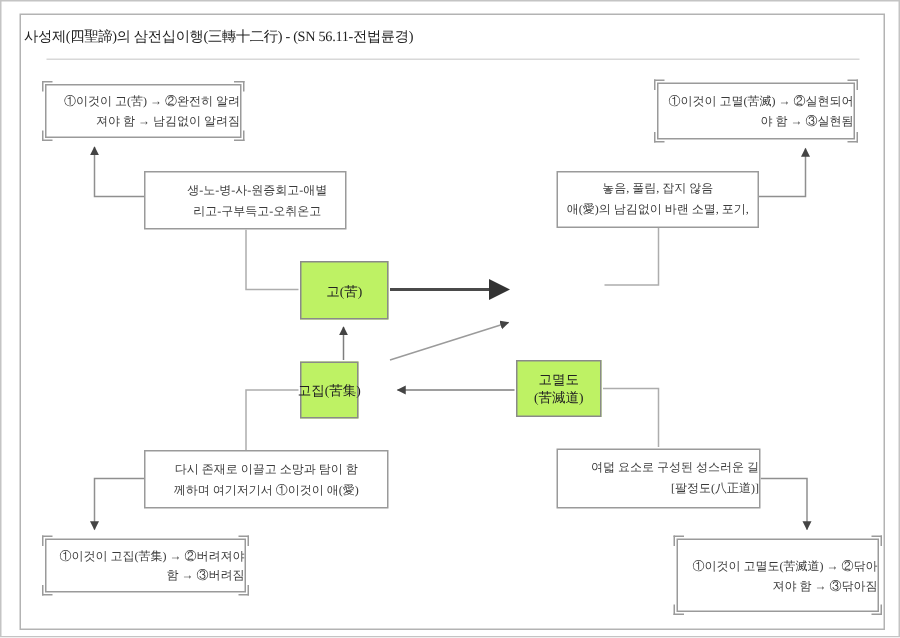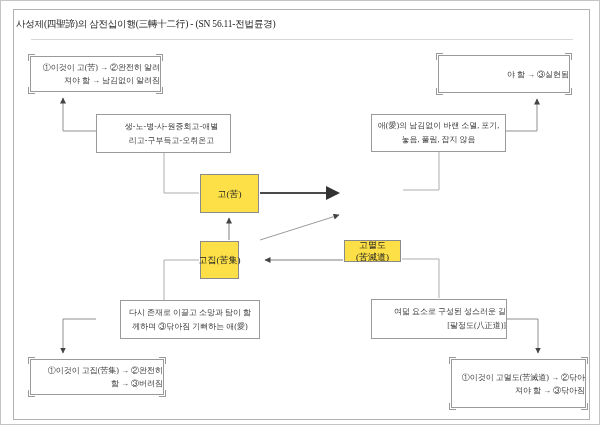--- a/index.html
+++ b/index.html
@@ -16,42 +16,42 @@
     position:absolute;left:0;top:17px;width:600px;
     font-size:9.5px;color:#222;letter-spacing:-0.2px;margin-left:15px;
   }
   #title-rule{
     position:absolute;left:30px;top:38px;width:542px;height:0;
     border-top:1px solid #d8d8d8;
   }
   .box{position:absolute;box-sizing:border-box;display:flex;flex-direction:column;
        align-items:center;justify-content:center;text-align:center;}
   .detail{background:#fff;border:1px solid #9a9a9a;font-size:8px;line-height:14px;color:#3a3a3a;}
-  .truth{background:#fde047;border:1px solid #8a8a8a;font-size:9px;line-height:12px;color:#222;}
+  .truth{background:#bef264;border:1px solid #8a8a8a;font-size:9px;line-height:12px;color:#222;}
   .plq{background:#fff;border:1px solid #9a9a9a;font-size:8px;line-height:13px;color:#3a3a3a;align-items:flex-end;}
   .plq .c{position:absolute;width:6px;height:6px;}
   .plq .cnw{left:-3px;top:-3px;border-left:1px solid #9a9a9a;border-top:1px solid #9a9a9a;}
   .plq .cne{right:-3px;top:-3px;border-right:1px solid #9a9a9a;border-top:1px solid #9a9a9a;}
   .plq .csw{left:-3px;bottom:-3px;border-left:1px solid #9a9a9a;border-bottom:1px solid #9a9a9a;}
   .plq .cse{right:-3px;bottom:-3px;border-right:1px solid #9a9a9a;border-bottom:1px solid #9a9a9a;}
   .ln{display:block;white-space:nowrap;}
   #wires{position:absolute;left:0;top:0;width:600px;height:425px;pointer-events:none;}
   
   #note-tl{left:29px;top:55px;width:131px;height:36px;}
   #note-tr{left:437px;top:54px;width:132px;height:38px;}
   #note-bl{left:29px;top:358px;width:134px;height:36px;}
   #note-br{left:450px;top:358px;width:135px;height:49px;}
   #det-suffering{left:95px;top:113px;width:135px;height:39px;padding-left:16px;}
   #det-cessation{left:370px;top:113px;width:135px;height:38px;}
-  #det-origin{left:95px;top:299px;width:140px;height:39px;margin-left:24px;}
+  #det-origin{left:95px;top:299px;width:163px;height:39px;}
   #det-path{left:370px;top:298px;width:136px;height:40px;align-items:flex-end;}
   #t-suffering{left:199px;top:173px;width:59px;height:39px;}
   #t-cessation{left:343px;top:173px;width:58px;height:38px;}
   #t-origin{left:199px;top:240px;width:39px;height:38px;}
-  #t-path{left:343px;top:239px;width:57px;height:22px;}
+  #t-path{left:343px;top:239px;width:57px;height:38px;}
 </style>
 </head>
 <body>
 
 <div id="stage">
 
   <div id="page-frame"></div>
 
   <div id="diagram-title">사성제(四聖諦)의 삼전십이행(三轉十二行) - (SN 56.11-전법륜경)</div>
   <div id="title-rule"></div>
@@ -89,54 +89,55 @@
     <span class="c cse"></span>
     <span class="ln">①이것이 고(苦) → ②완전히 알려</span>
     <span class="ln">져야 함 → 남김없이 알려짐</span>
   </div>
 
   <div class="box plq" id="note-tr">
     <span class="c cnw"></span>
     <span class="c cne"></span>
     <span class="c csw"></span>
     <span class="c cse"></span>
+    <span class="ln">①이것이 고멸(苦滅) → ②실현되어</span>
     <span class="ln">야 함 → ③실현됨</span>
   </div>
 
   <div class="box plq" id="note-bl">
     <span class="c cnw"></span>
     <span class="c cne"></span>
     <span class="c csw"></span>
     <span class="c cse"></span>
-    <span class="ln">①이것이 고집(苦集) → ②완전히</span>
+    <span class="ln">①이것이 고집(苦集) → ②버려져야</span>
     <span class="ln">함 → ③버려짐</span>
   </div>
 
   <div class="box plq" id="note-br">
     <span class="c cnw"></span>
     <span class="c cne"></span>
     <span class="c csw"></span>
     <span class="c cse"></span>
     <span class="ln">①이것이 고멸도(苦滅道) → ②닦아</span>
     <span class="ln">져야 함 → ③닦아짐</span>
   </div>
 
   <div class="box detail" id="det-suffering">
     <span class="ln">생-노-병-사-원증회고-애별</span>
     <span class="ln">리고-구부득고-오취온고</span>
   </div>
 
   <div class="box detail" id="det-cessation">
+    <span class="ln">놓음, 풀림, 잡지 않음</span>
     <span class="ln">애(愛)의 남김없이 바랜 소멸, 포기,</span>
-    <span class="ln">놓음, 풀림, 잡지 않음</span>
   </div>
 
   <div class="box detail" id="det-origin">
     <span class="ln">다시 존재로 이끌고 소망과 탐이 함</span>
-    <span class="ln">께하며 ③닦아짐 기뻐하는 애(愛)</span>
+    <span class="ln">께하며 여기저기서 ①이것이 애(愛)</span>
   </div>
 
   <div class="box detail" id="det-path">
     <span class="ln">여덟 요소로 구성된 성스러운 길</span>
     <span class="ln">[팔정도(八正道)]</span>
   </div>
 
   <div class="box truth" id="t-suffering">
     <span class="ln">고(苦)</span>
   </div>

